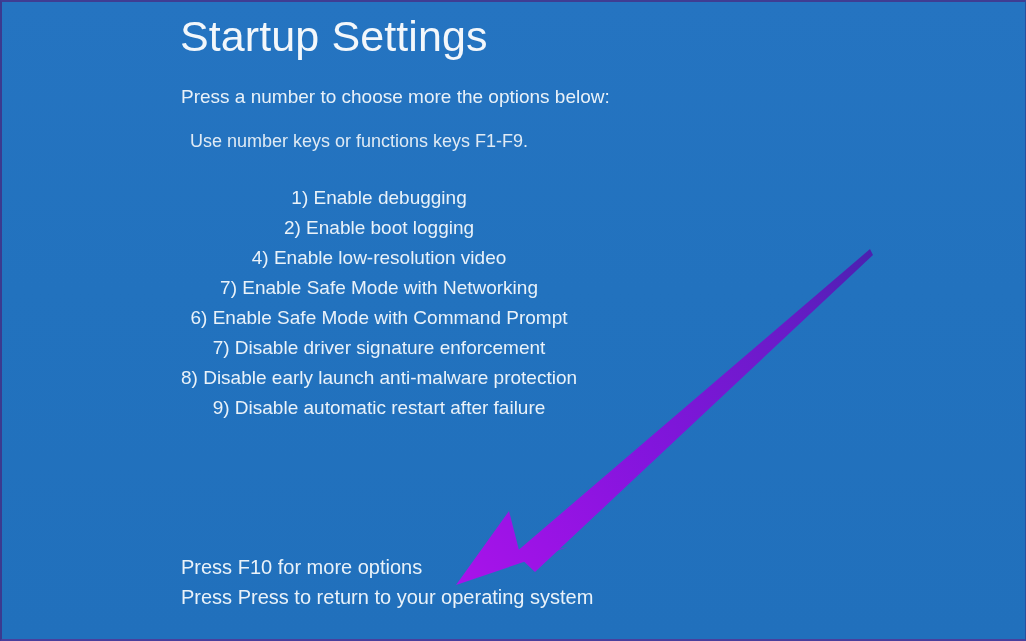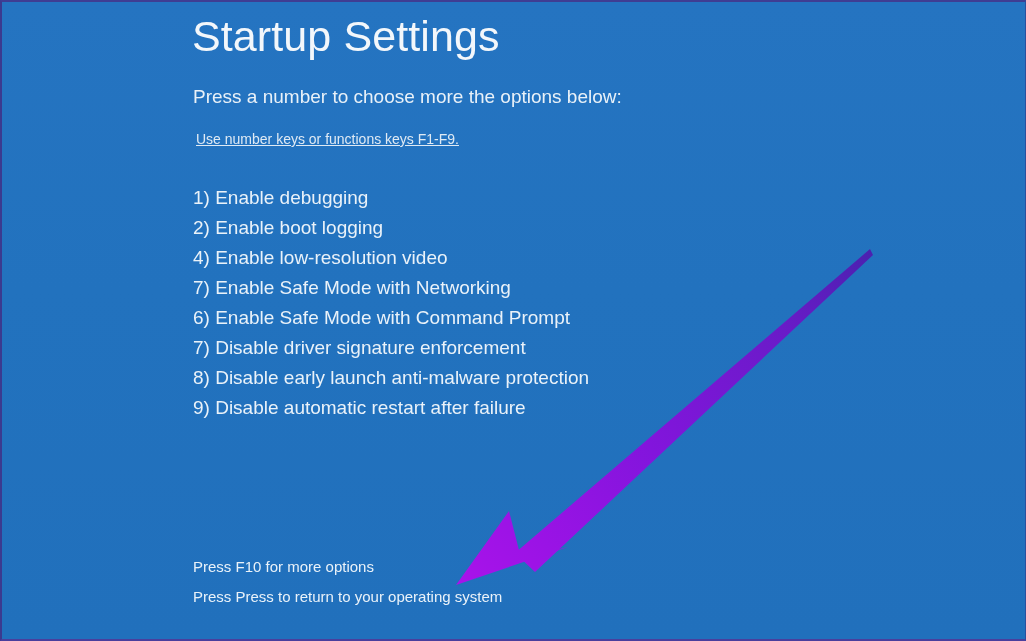--- a/index.html
+++ b/index.html
@@ -24,21 +24,20 @@
     -webkit-font-smoothing: antialiased;
   }
 
   
   .content {
     position: absolute;
     left: 176px;
     top: 0;
     width: 820px;
     height: 100%;
-    margin-left: 12px;
   }
 
   .page-title {
     position: absolute;
     left: 2px;
     top: 8px;
     font-size: 43px;
     font-weight: 300;
     letter-spacing: 0.1px;
     color: #f3f7fb;
@@ -52,56 +51,56 @@
     top: 83px;
     font-size: 19px;
     font-weight: 400;
     color: #e9f1f8;
     line-height: 1.3;
     white-space: nowrap;
   }
 
   .hint {
     position: absolute;
-    left: 6px;
+    left: 12px;
     top: 128px;
-    font-size: 14px;
+    font-size: 18px;
     font-weight: 400;
     color: #dfeaf4;
     line-height: 1.3;
     white-space: nowrap;
-    text-decoration: underline;
   }
 
   .options {
     position: absolute;
     left: 3px;
     top: 181px;
     margin: 0;
     padding: 0;
     list-style: none;
   }
 
   .option-item {
     font-size: 19px;
     font-weight: 400;
     color: #eaf2f9;
     height: 30px;
     line-height: 30px;
     white-space: nowrap;
+    text-align: center;
   }
 
   .footer {
     position: absolute;
     left: 3px;
     top: 550px;
   }
 
   .footer-line {
-    font-size: 15px;
+    font-size: 20px;
     font-weight: 400;
     color: #eaf2f9;
     height: 30px;
     line-height: 30px;
     white-space: nowrap;
   }
 
   
   .annotation-arrow {
     position: absolute;

